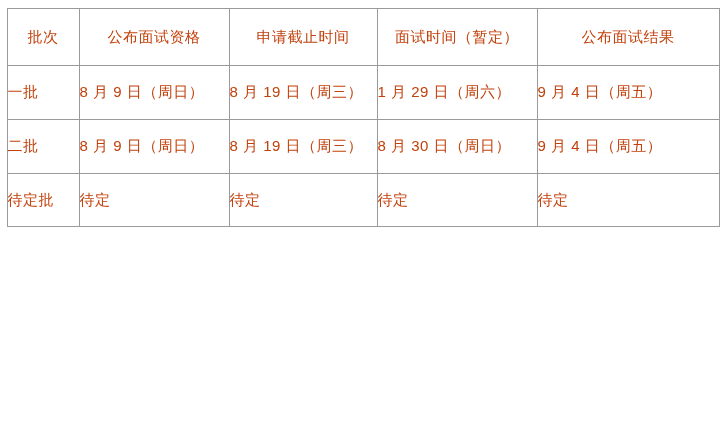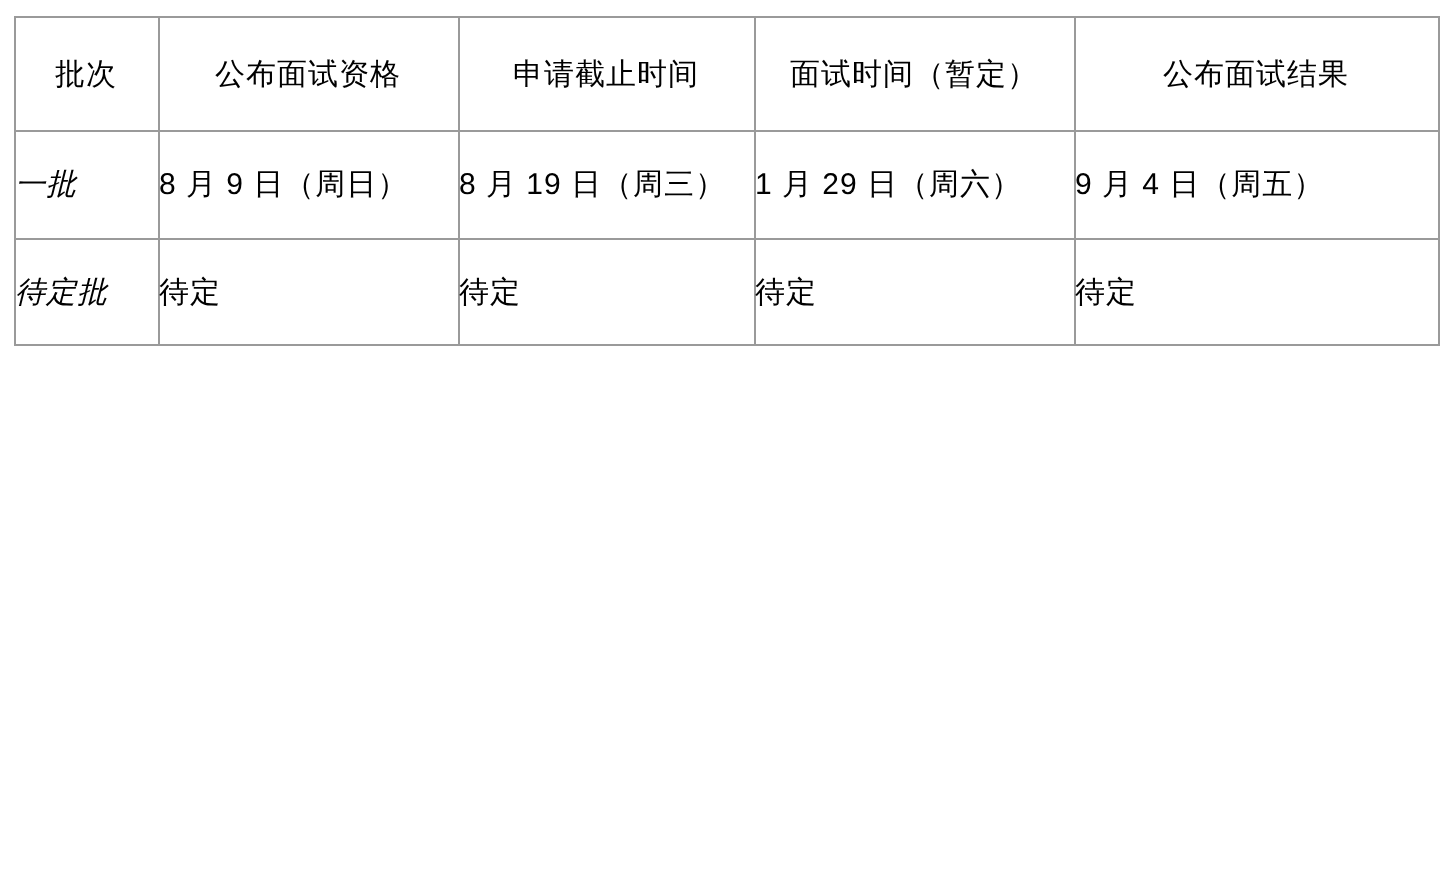--- a/index.html
+++ b/index.html
@@ -26,39 +26,38 @@
     width: 712px;
     table-layout: fixed;
     margin: 0 auto;
   }
   table.schedule td,
   table.schedule th {
     border: 1px solid #9a9a9a;
     vertical-align: middle;
     font-weight: normal;
     font-size: 15px;
-    color: #000000;
+    color: #c2410c;
     padding: 0;
     height: 53px;
     letter-spacing: 0.5px;
     white-space: nowrap;
     margin-top: 47px;
   }
   table.schedule thead th {
     height: 56px;
     font-size: 15px;
   }
   col.c0 { width: 72px; }
   col.c1 { width: 150px; }
   col.c2 { width: 148px; }
   col.c3 { width: 160px; }
   col.c4 { width: 182px; }
   .cell-batch {
     font-size: 15px;
-    font-style: italic;
   }
   .cell-date {
     font-size: 15px;
   }
   tr.pending td {
     height: 52px;
   }
 </style>
 </head>
 <body>
@@ -82,20 +81,27 @@
       </tr>
     </thead>
     <tbody>
       <tr>
         <td class="cell-batch">一批</td>
         <td class="cell-date">8 月 9 日（周日）</td>
         <td class="cell-date">8 月 19 日（周三）</td>
         <td class="cell-date">1 月 29 日（周六）</td>
         <td class="cell-date">9 月 4 日（周五）</td>
       </tr>
+      <tr>
+        <td class="cell-batch">二批</td>
+        <td class="cell-date">8 月 9 日（周日）</td>
+        <td class="cell-date">8 月 19 日（周三）</td>
+        <td class="cell-date">8 月 30 日（周日）</td>
+        <td class="cell-date">9 月 4 日（周五）</td>
+      </tr>
       <tr class="pending">
         <td class="cell-batch">待定批</td>
         <td class="cell-date">待定</td>
         <td class="cell-date">待定</td>
         <td class="cell-date">待定</td>
         <td class="cell-date">待定</td>
       </tr>
     </tbody>
   </table>
 </div>

